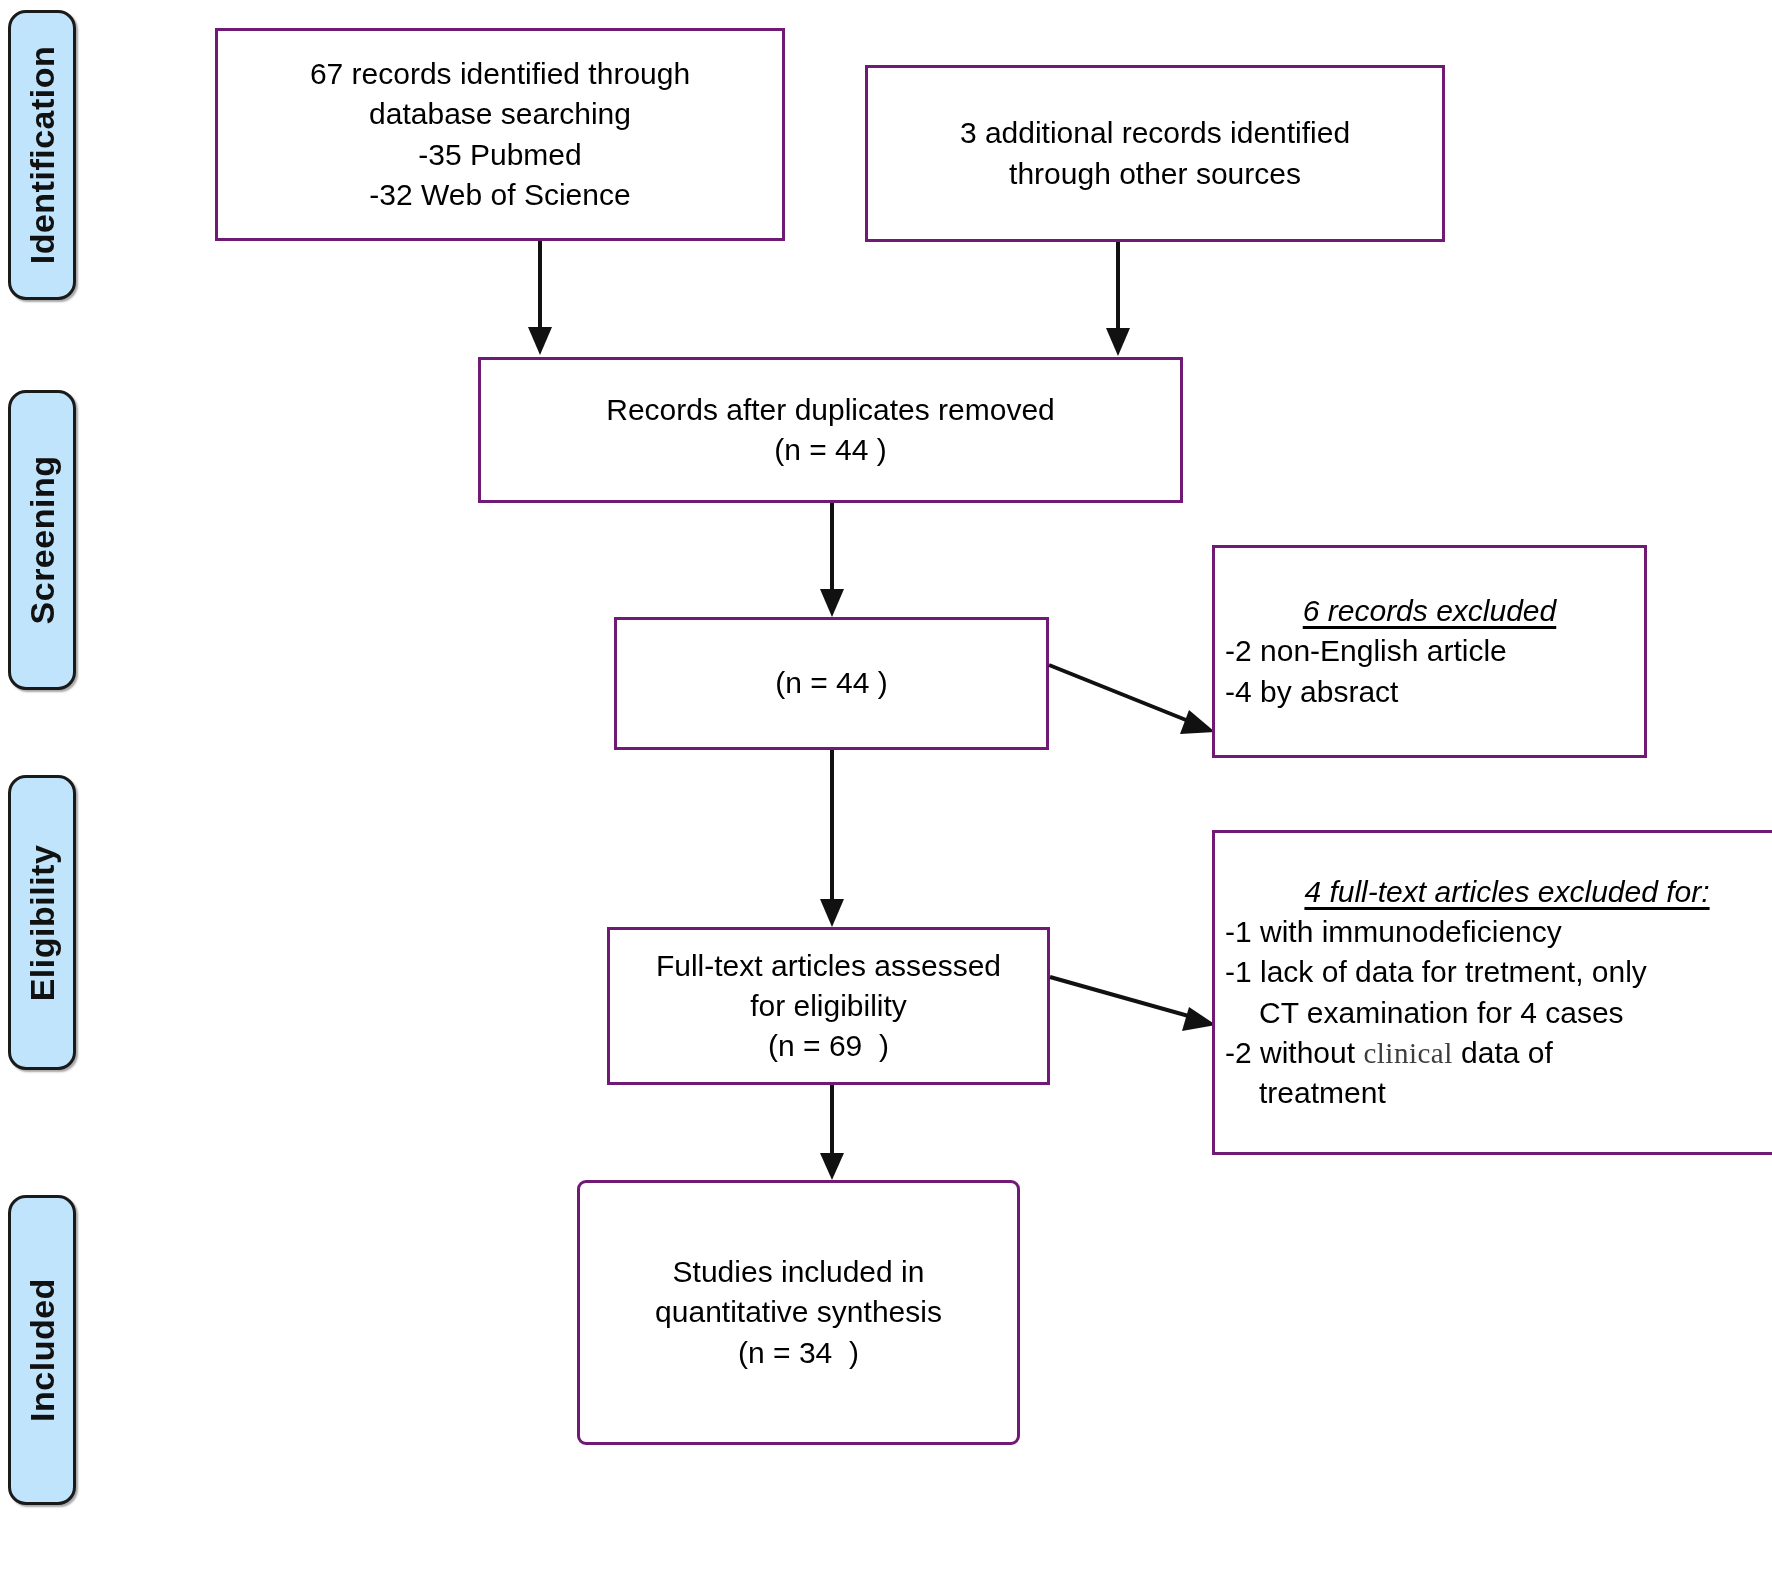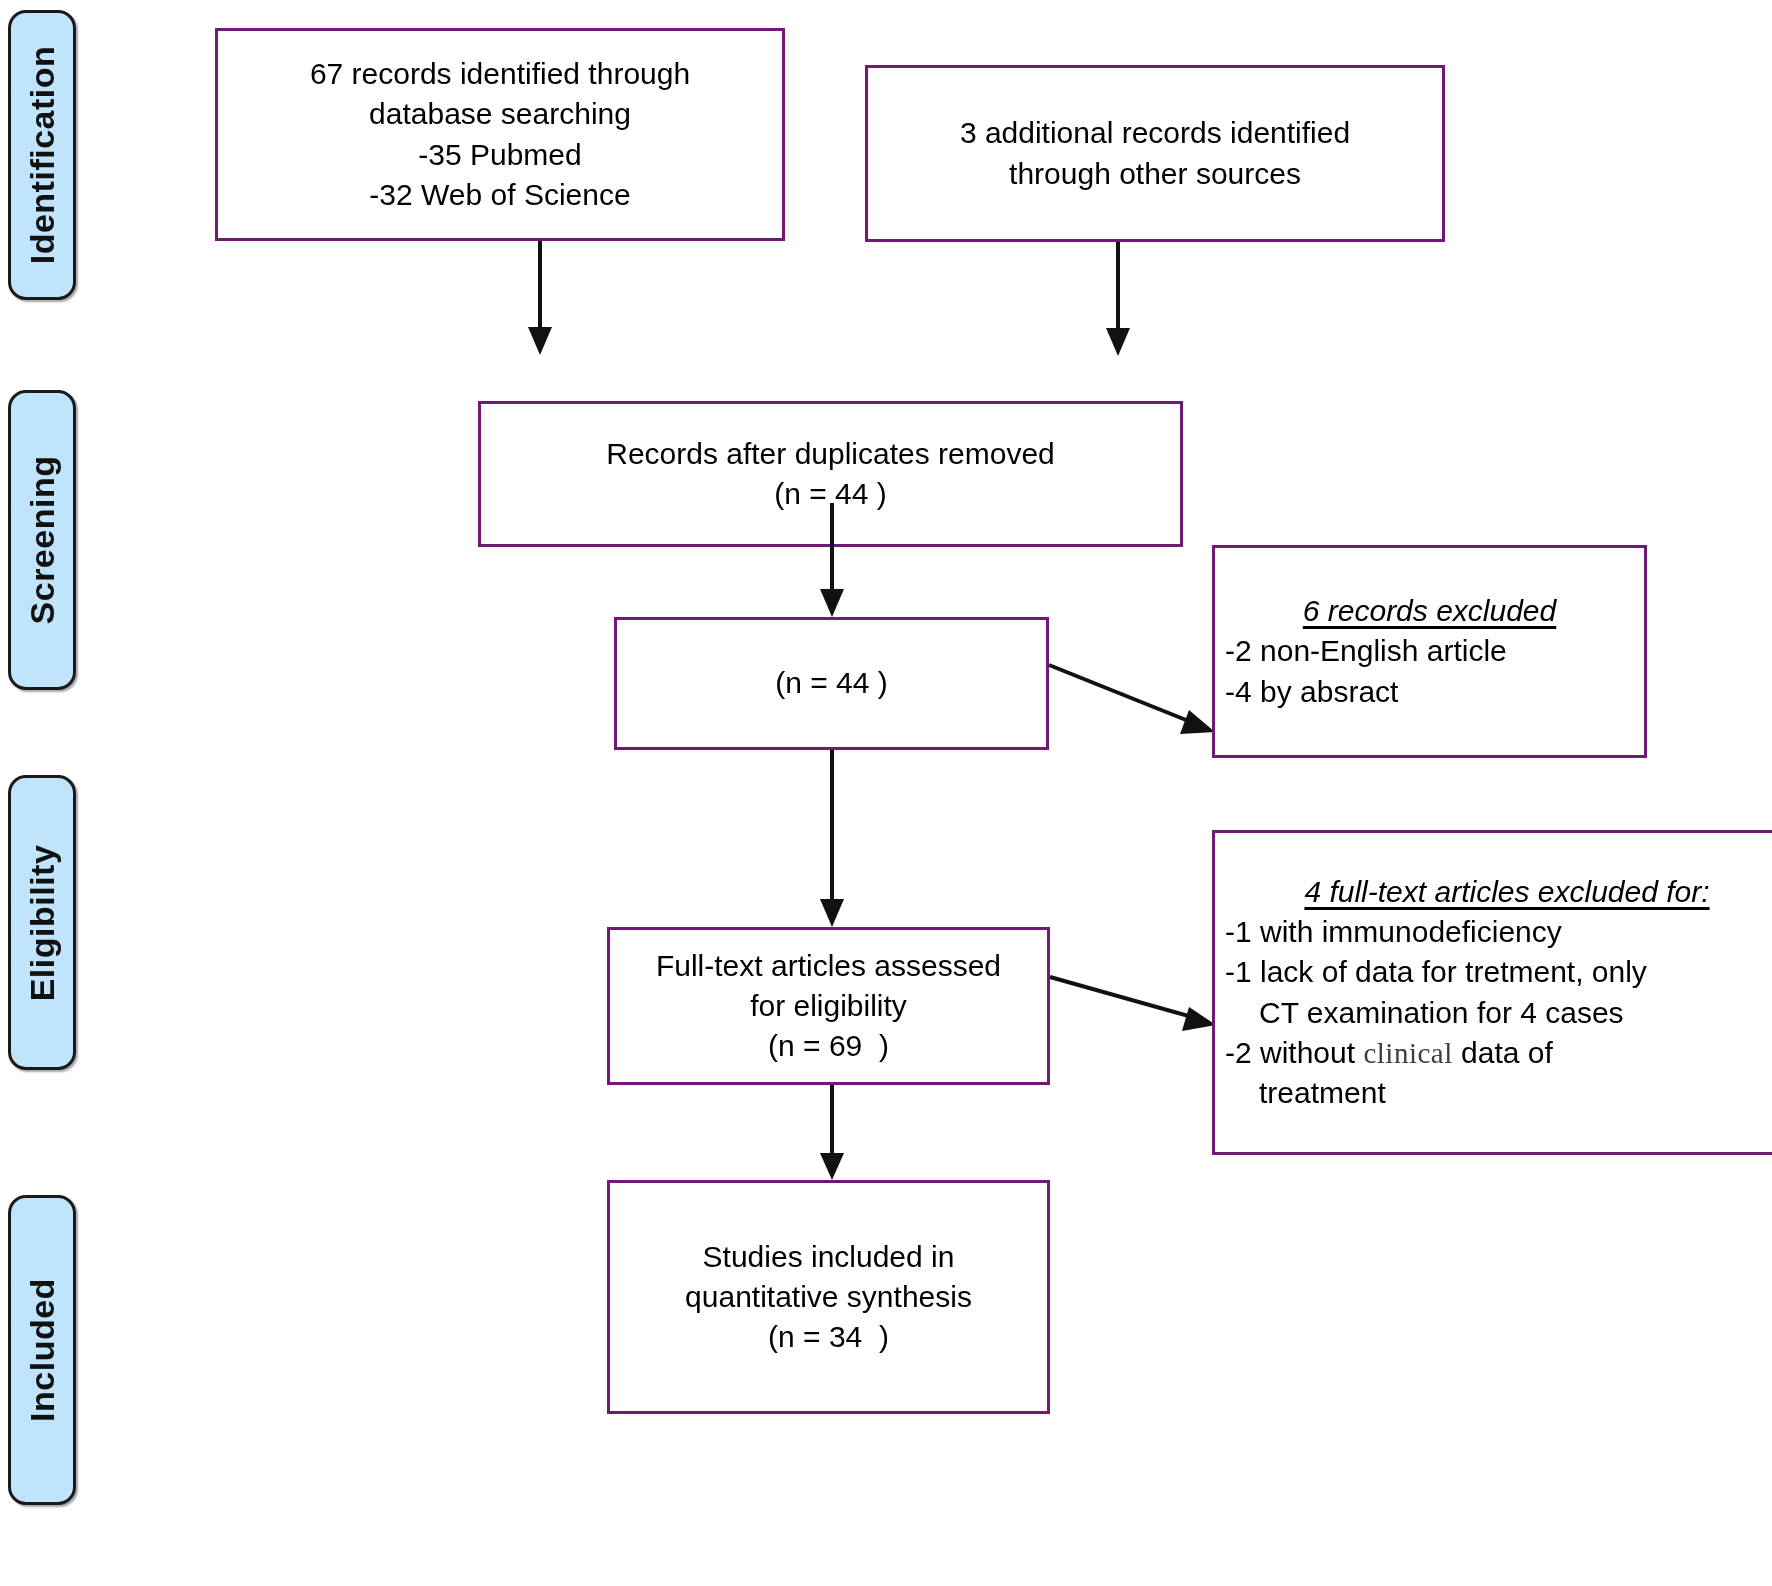--- a/index.html
+++ b/index.html
@@ -135,21 +135,21 @@
   <svg class="conn" style="left:520px; top:241px;" width="40" height="115" viewBox="0 0 40 115">
     <line x1="20" y1="0" x2="20" y2="92"></line>
     <polygon points="20,114 8,86 32,86"></polygon>
   </svg>
 
   <svg class="conn" style="left:1098px; top:242px;" width="40" height="115" viewBox="0 0 40 115">
     <line x1="20" y1="0" x2="20" y2="92"></line>
     <polygon points="20,114 8,86 32,86"></polygon>
   </svg>
 
-  <div class="box" style="left:478px; top:357px; width:705px; height:146px;margin-top:44px;">
+  <div class="box" style="left:478px; top:357px; width:705px; height:146px;">
     <div class="box-inner">
       <div class="line">Records after duplicates removed</div>
       <div class="line">(n = 44 )</div>
     </div>
   </div>
 
   <svg class="conn" style="left:812px; top:503px;" width="40" height="115" viewBox="0 0 40 115">
     <line x1="20" y1="0" x2="20" y2="92"></line>
     <polygon points="20,114 8,86 32,86"></polygon>
   </svg>
@@ -200,21 +200,21 @@
       <div class="line left"><span>-2 without </span><span class="odd-font">clinical</span><span> data of</span></div>
       <div class="line hang">treatment</div>
     </div>
   </div>
 
   <svg class="conn" style="left:812px; top:1085px;" width="40" height="96" viewBox="0 0 40 96">
     <line x1="20" y1="0" x2="20" y2="74"></line>
     <polygon points="20,95 8,68 32,68"></polygon>
   </svg>
 
-  <div class="box" style="left:607px; top:1180px; width:443px; height:234px;">
+  <div class="box" style="left:577px; top:1180px; width:443px; height:265px;border-radius:9px;">
     <div class="box-inner">
       <div class="line">Studies included in</div>
       <div class="line">quantitative synthesis</div>
       <div class="line">(n = 34  )</div>
     </div>
   </div>
 
 </div>
 
 </body></html>

